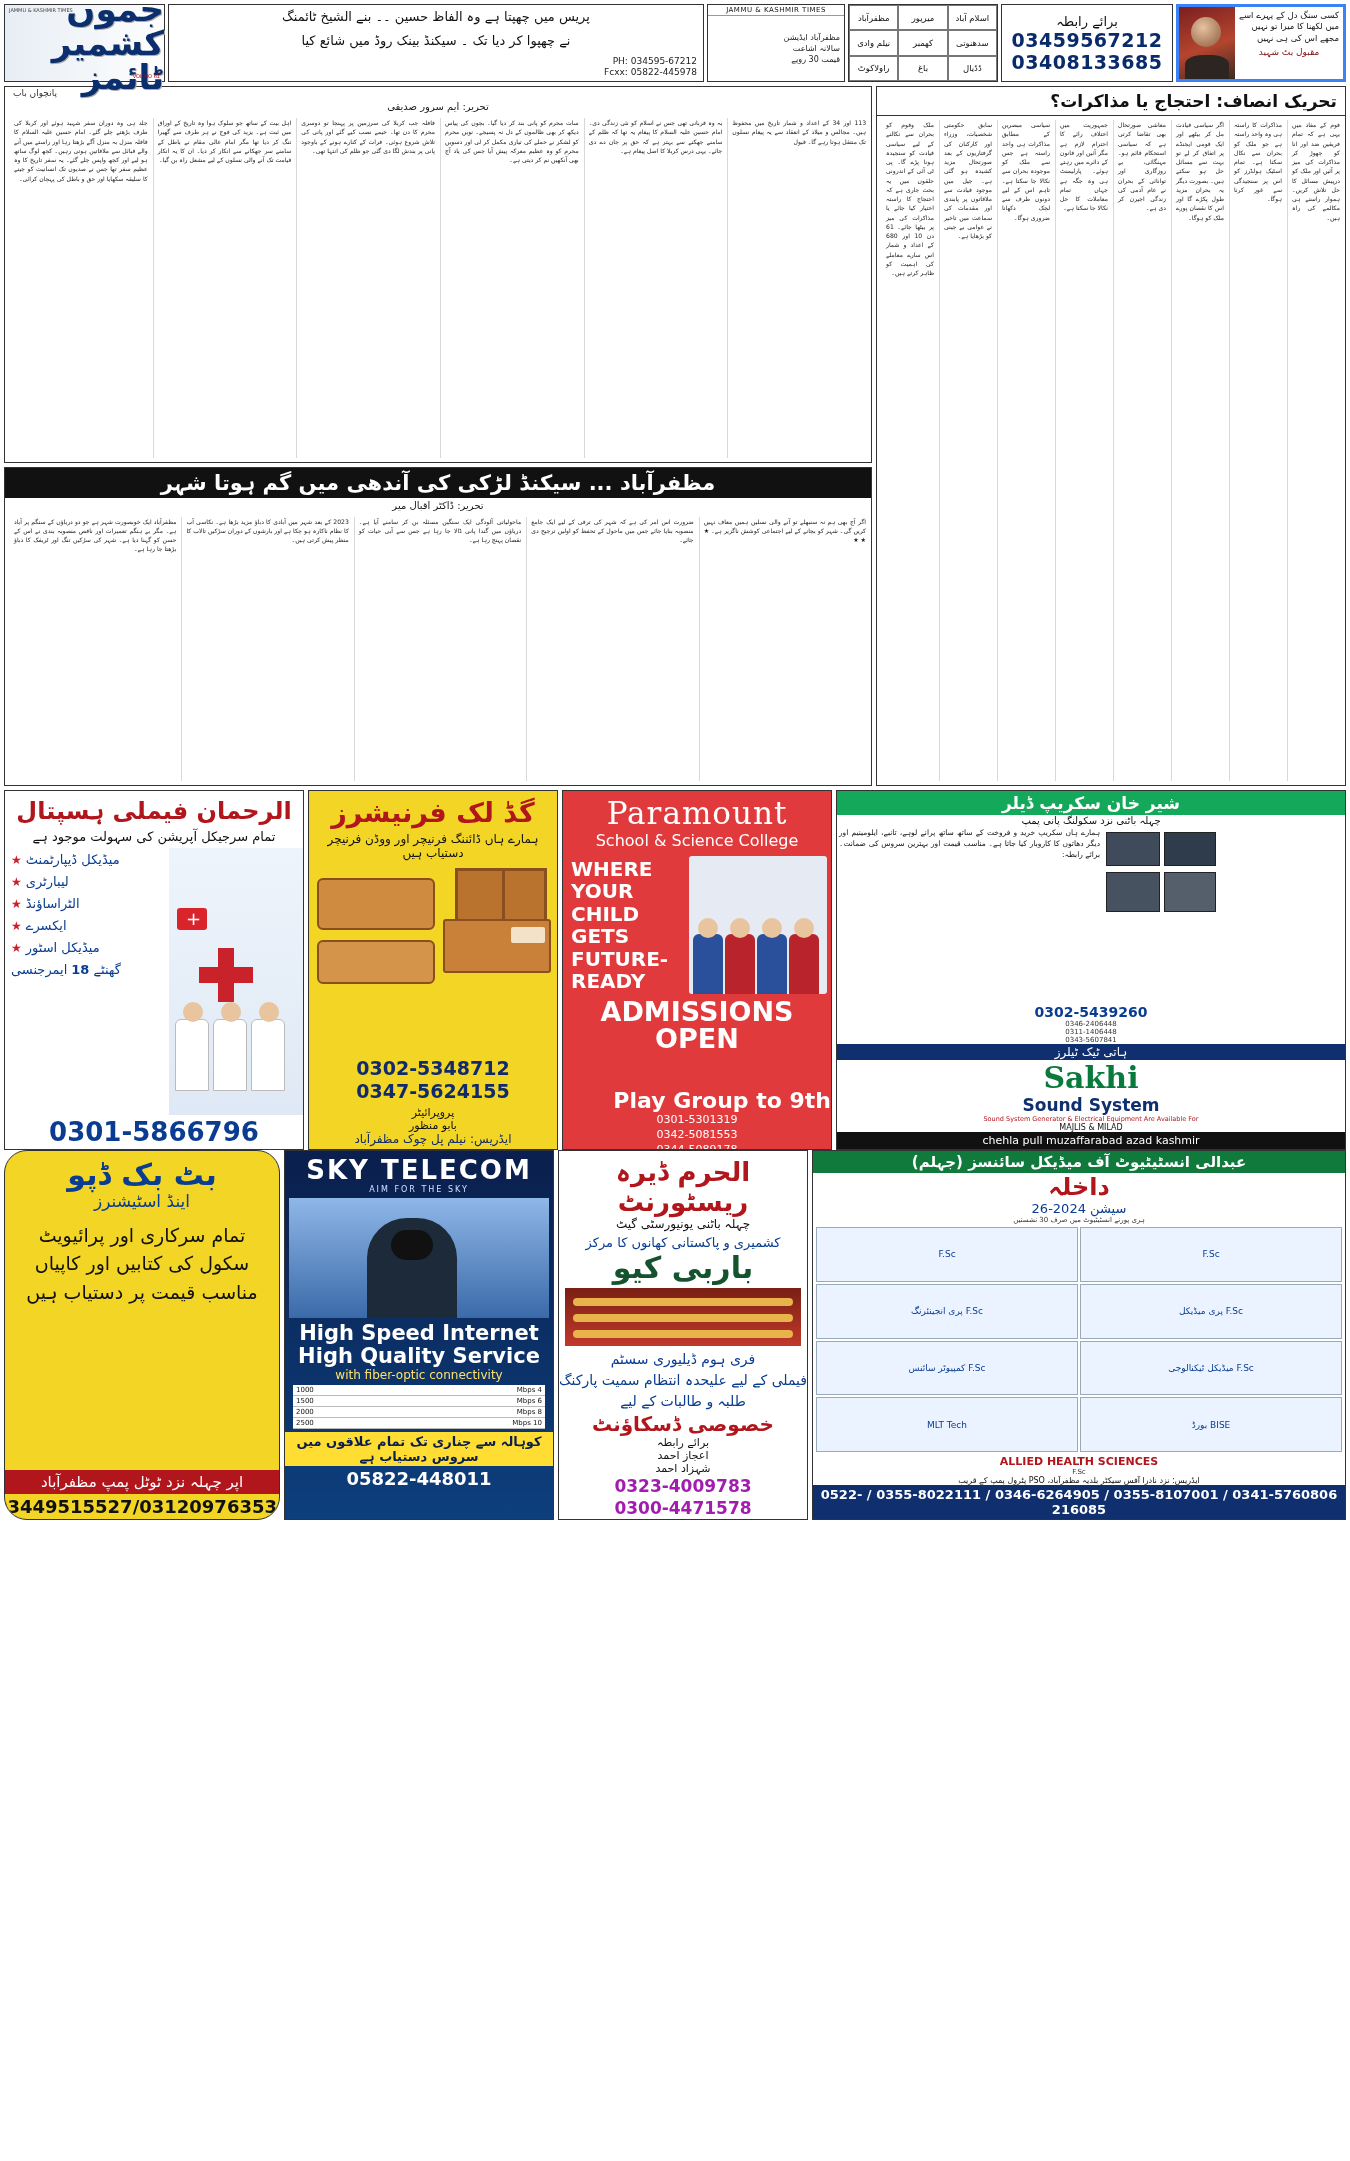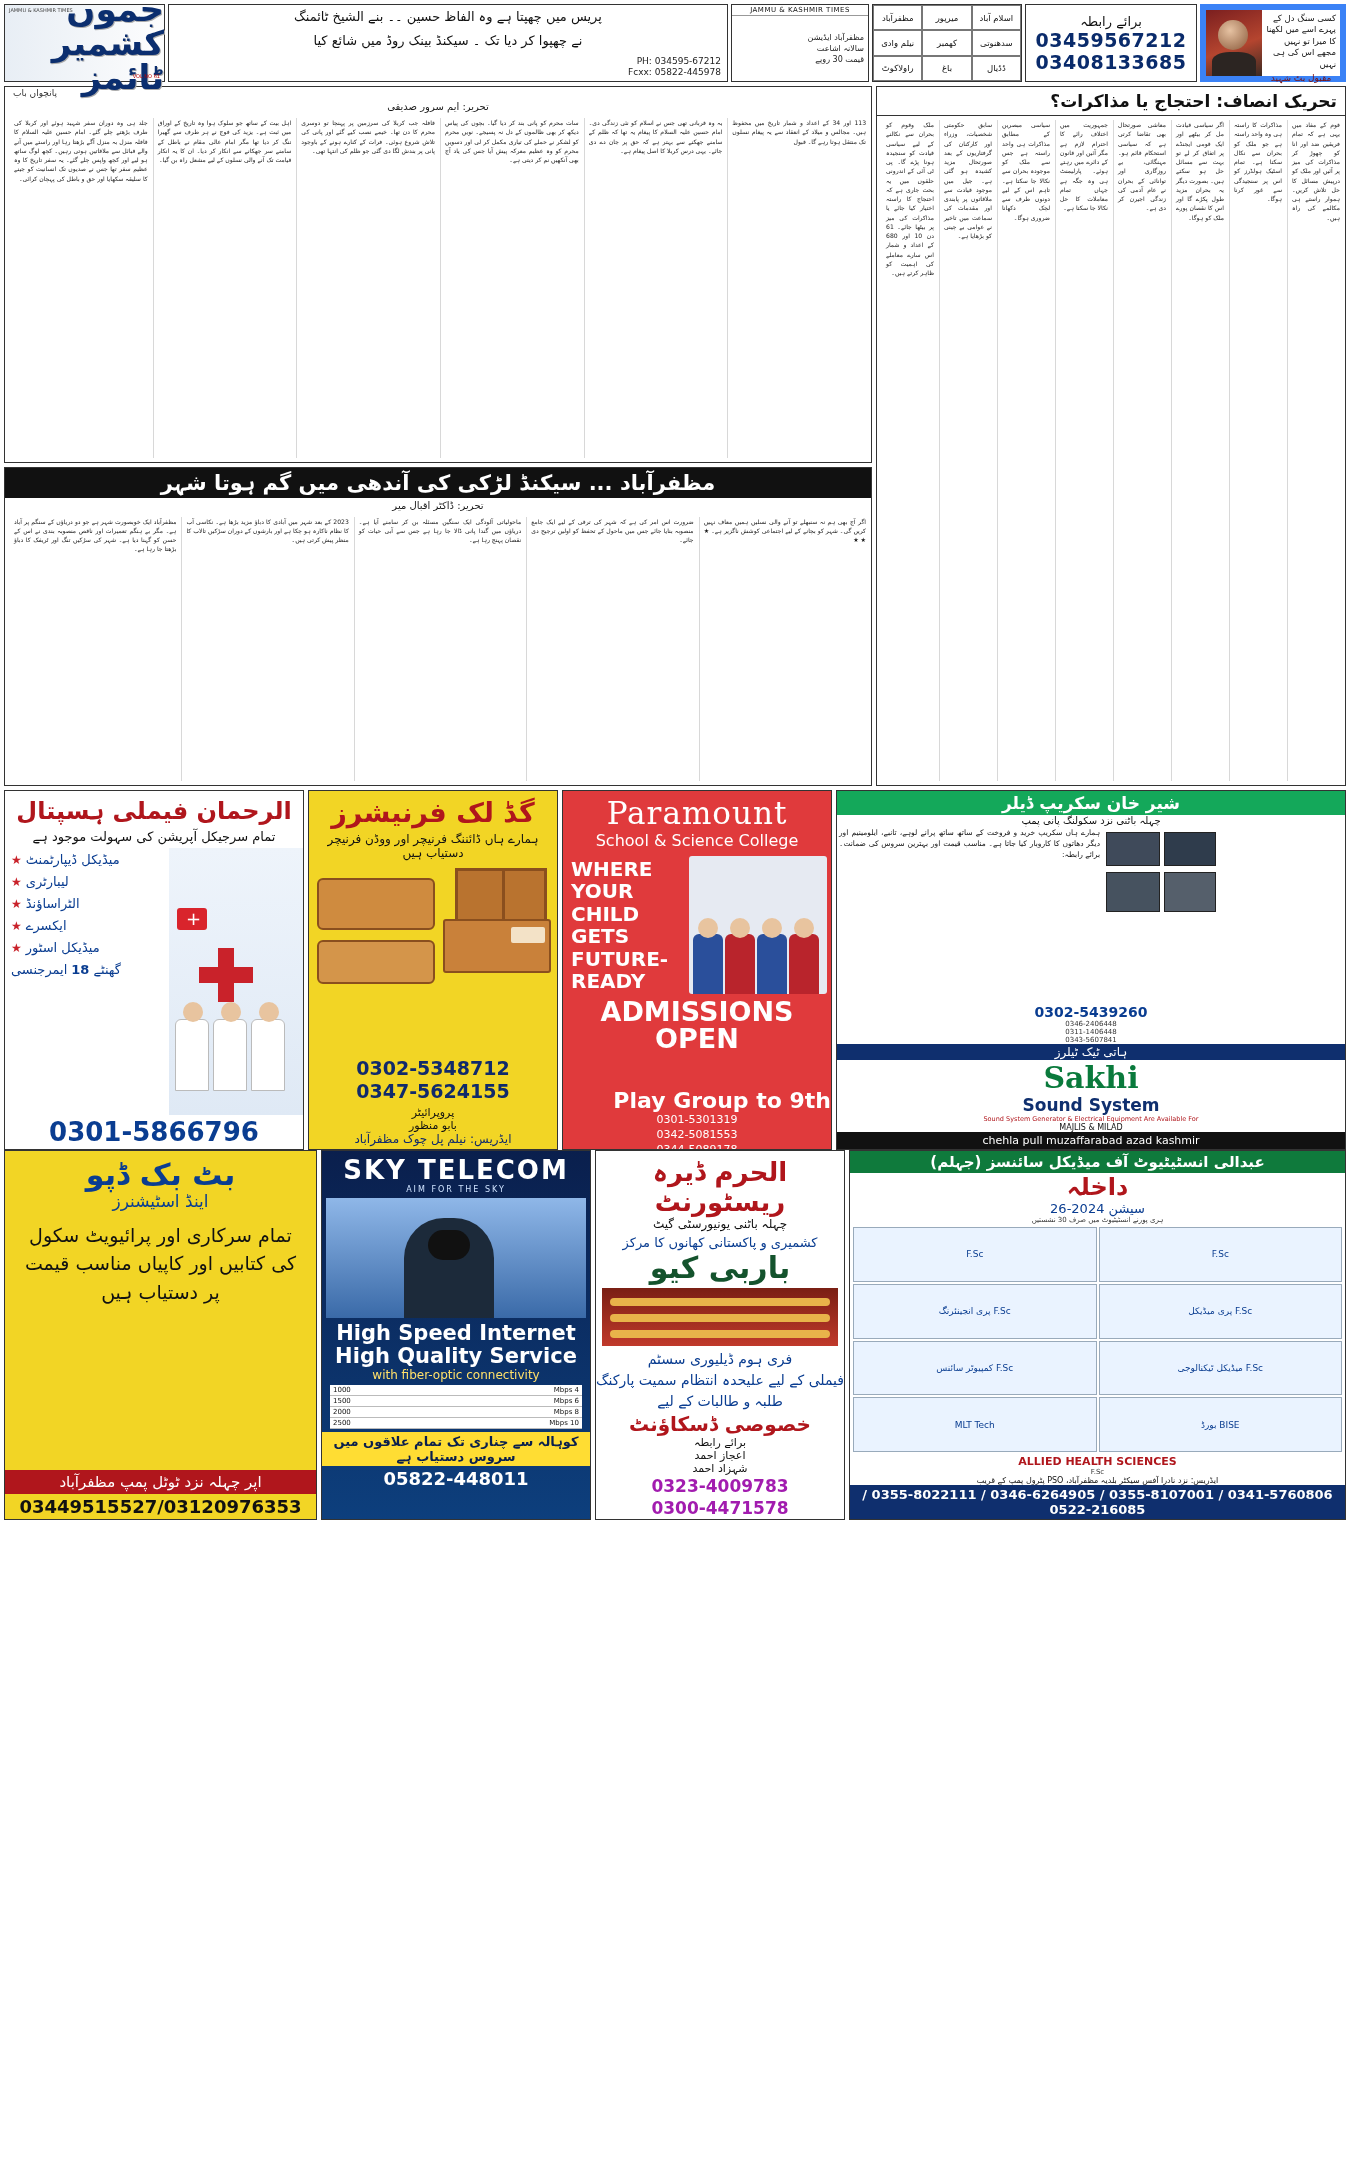--- a/index.html
+++ b/index.html
@@ -44,21 +44,21 @@
   .city-grid { width:150px; border:1px solid #333; display:grid; grid-template-columns:1fr 1fr 1fr; grid-auto-rows:1fr; }
   .city-cell {
     border:.5px solid #777; font-size:8.5px; display:flex; align-items:center; justify-content:center;
     color:#111;
   }
 
   .contact-box { width:172px; border:1px solid #333; background:#fff; display:flex; flex-direction:column; align-items:center; justify-content:center; }
   .contact-box .lbl { font-size:13px; color:#111; }
   .contact-box .num { font-size:19px; font-weight:bold; color:#0a2b6b; letter-spacing:.5px; }
 
-  .person-box { width:146px; border:6px solid #3b82f6; display:flex; flex-direction:row-reverse; background:#fff; }
+  .person-box { width:170px; border:3px solid #3b82f6; display:flex; flex-direction:row-reverse; background:#fff; }
   .person-photo {
     width:56px; background:linear-gradient(160deg,#7b1f1f,#b5452f 55%,#3a2a22);
     position:relative;
   }
   .person-photo:after{
     content:""; position:absolute; left:12px; top:10px; width:30px; height:30px; border-radius:50%;
     background:radial-gradient(circle at 40% 35%,#e6c2a2,#8a5a3b);
   }
   .person-photo:before{
     content:""; position:absolute; left:6px; bottom:0; width:44px; height:24px; border-radius:40% 40% 0 0;
@@ -165,21 +165,21 @@
   .sakhi-brand { font-size:30px; font-weight:bold; color:#0a7a3c; text-align:center; font-family:"DejaVu Serif", serif; }
   .sakhi-ss { font-size:17px; font-weight:bold; color:#0f2f6e; text-align:center; }
   .sakhi-note { font-size:6.5px; text-align:center; color:#b0161c; }
   .sakhi-majlis { font-size:8px; text-align:center; color:#111; }
   .sakhi-bottom { background:#111; color:#fff; font-size:11px; text-align:center; padding:2px; }
 
   
   .ads-row2 { display:flex; flex-direction:row-reverse; gap:4px; height:370px; }
 
   
-  .ad-book { width:313px; background:#f2d525; display:flex; flex-direction:column; position:relative; }
+  .ad-book { width:276px; background:#f2d525; display:flex; flex-direction:column; position:relative;border-radius:23px; }
   .book-title { text-align:center; font-size:30px; font-weight:bold; color:#0a3d91; margin-top:8px; line-height:1.05; }
   .book-sub { text-align:center; font-size:17px; color:#0a3d91; }
   .book-body { flex:1; text-align:center; font-size:19px; color:#111; line-height:1.5; padding:10px 12px; }
   .book-foot { background:#b0161c; color:#fff; text-align:center; font-size:15px; padding:3px; }
   .book-phone { text-align:center; font-size:18px; font-weight:bold; color:#111; padding:2px; }
 
   
   .ad-sky { width:270px; background:linear-gradient(180deg,#0a1f4d,#0d3f7d); color:#fff; display:flex; flex-direction:column; position:relative; }
   .sky-logo { text-align:center; font-size:26px; font-weight:bold; letter-spacing:2px; margin-top:4px; }
   .sky-tag { text-align:center; font-size:8px; letter-spacing:2px; color:#cfe3ff; }

